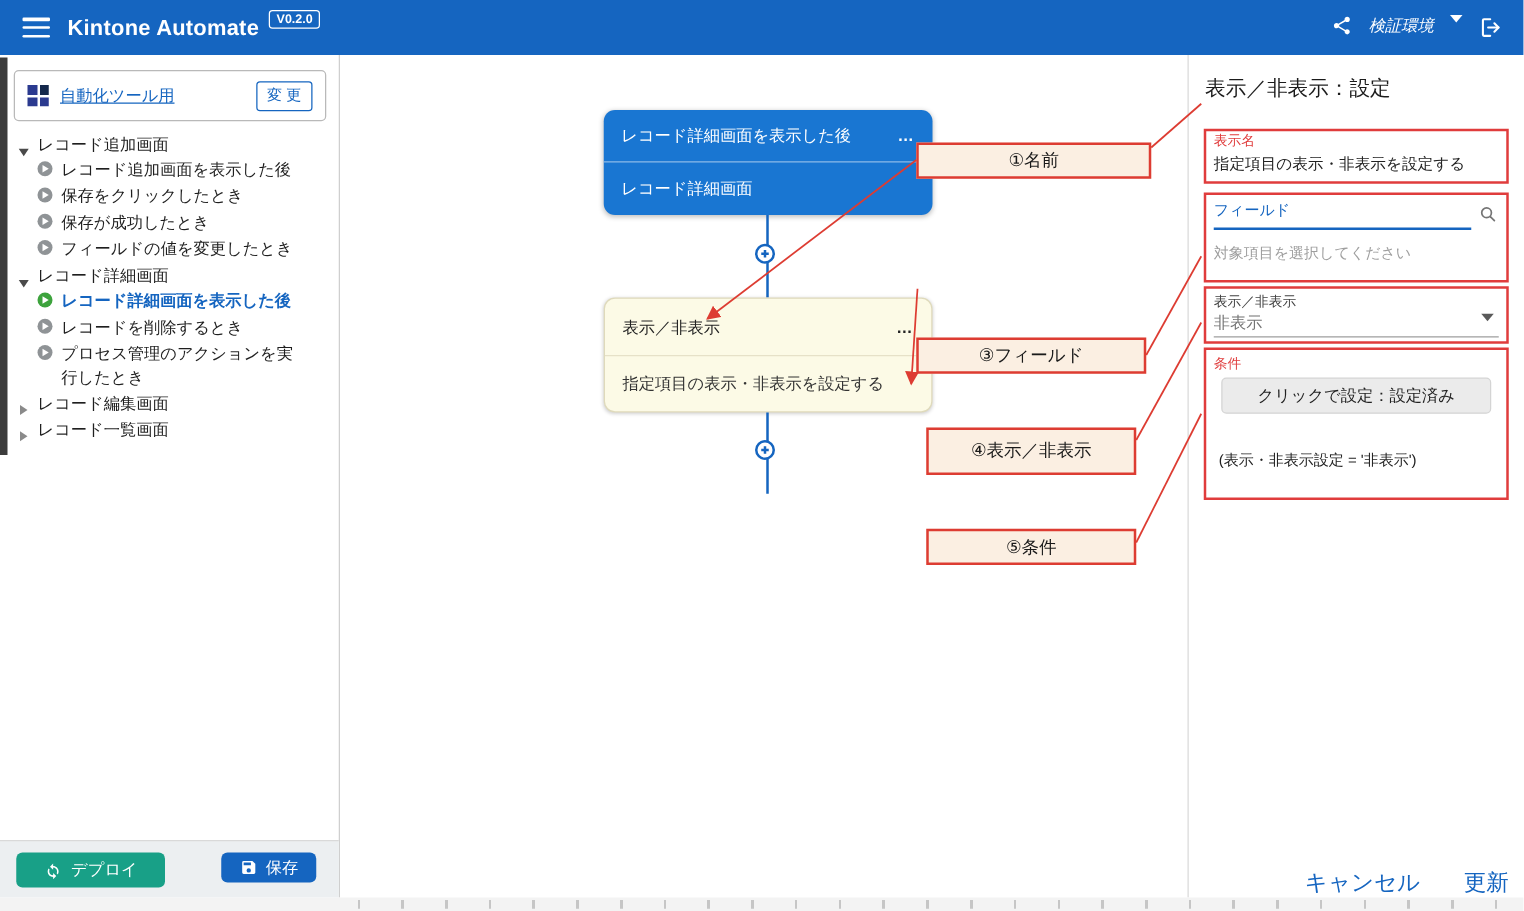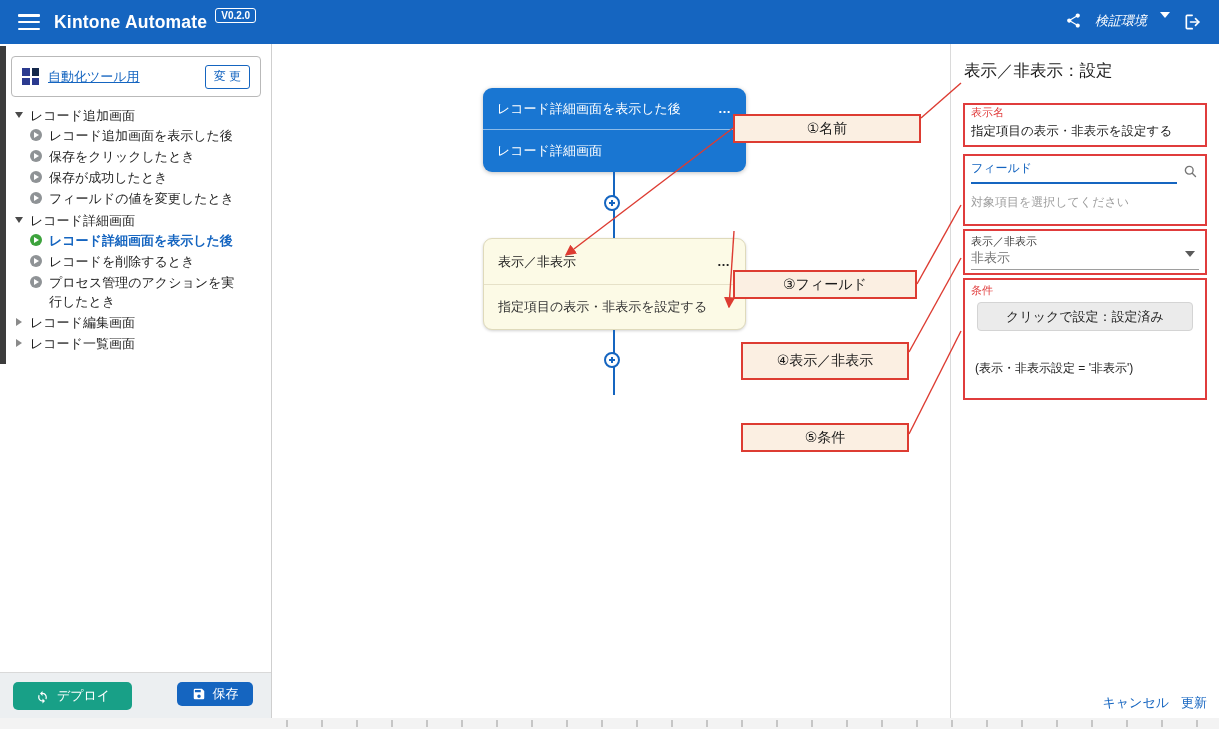--- a/index.html
+++ b/index.html
@@ -22,21 +22,21 @@
   .sidebar { position:absolute; left:0; top:44px; width:272px; height:674px; background:#fff; border-right:1px solid #CFCFCF; z-index:10; }
   .side-scrollbar { position:absolute; left:0; top:2px; width:6px; height:318px; background:#3C3C3C; z-index:15; }
   .appbox { position:absolute; left:11px; top:12px; width:250px; height:41px; border:1px solid #B9B9B9; border-radius:4px; display:flex; align-items:center; padding:0 10px; background:#fff; }
   .appicon { width:17px; height:17px; display:grid; grid-template-columns:1fr 1fr; grid-template-rows:1fr 1fr; gap:2px; margin-right:9px; flex:none; }
   .appicon span { background:#2B3A8F; }
   .appicon span:nth-child(2){ background:#14284B; }
   .applink { color:#1565C0; font-size:13px; text-decoration:underline; cursor:pointer; flex:1; white-space:nowrap; overflow:hidden; }
   .changebtn { border:1px solid #1565C0; color:#1565C0; background:#fff; border-radius:3px; font-size:12px; height:24px; padding:0 8px; cursor:pointer; white-space:nowrap; font-family:inherit; }
 
   .tree { position:absolute; left:12px; top:60px; width:252px; font-size:13px; color:#1F1F1F; }
-  .tgroup, .titem { display:flex; align-items:center; min-height:21px; cursor:pointer; }
+  .tgroup, .titem { display:flex; align-items:flex-end; min-height:21px; cursor:pointer; }
   .titem { padding-left:18px; align-items:flex-start; }
   .titem .ev { margin-top:4px; }
   .tri-d { width:0; height:0; border-left:4.5px solid transparent; border-right:4.5px solid transparent; border-top:6px solid #4A4A4A; margin:0 7px 0 3px; flex:none; }
   .tri-r { width:0; height:0; border-top:4.5px solid transparent; border-bottom:4.5px solid transparent; border-left:6px solid #8A8A8A; margin:0 8px 0 4px; flex:none; }
   .ev { width:12px; height:12px; border-radius:50%; background:#8F9396; display:inline-flex; align-items:center; justify-content:center; margin-right:7px; flex:none; }
   .ev::after { content:""; border-left:5px solid #fff; border-top:3px solid transparent; border-bottom:3px solid transparent; margin-left:1px; }
   .ev.green { background:#3DA33D; }
   .tlabel { max-width:194px; line-height:19px; padding-top:1px; }
   .titem.sel .tlabel { color:#1565C0; font-weight:700; }
 
@@ -87,21 +87,21 @@
   .helper { position:absolute; left:6px; top:38px; font-size:12px; color:#9E9E9E; }
   .pbox-c { top:185px; height:46px; }
   .pbox-c .plab { position:absolute; left:6px; top:3px; font-size:11px; color:#424242; }
   .pbox-c .pval { position:absolute; left:6px; top:18px; font-size:13px; color:#737373; }
   .sel-underline { position:absolute; left:6px; right:6px; top:38px; border-bottom:1px solid #9E9E9E; }
   .caret-g { position:absolute; right:10px; top:20px; width:0; height:0; border-left:5px solid transparent; border-right:5px solid transparent; border-top:6px solid #5a5a5a; cursor:pointer; }
   .pbox-d { top:234px; height:122px; }
   .pbox-d .plab { position:absolute; left:6px; top:3px; font-size:11px; color:#E03C3C; }
   .cond-btn { position:absolute; left:12px; top:22px; width:216px; height:29px; background:#EBEBEB; border:1px solid #D4D4D4; border-radius:4px; font-size:13px; color:#222; cursor:pointer; font-family:inherit; }
   .cond-sum { position:absolute; left:10px; top:80px; font-size:12px; color:#222; }
-  .panel-links { position:absolute; right:12px; top:650px; display:flex; gap:12px; font-size:13px; }
+  .panel-links { position:absolute; right:12px; top:650px; display:flex; gap:35px; font-size:18px; }
   .panel-links span { color:#1565C0; cursor:pointer; }
 
   
   .overlay { position:absolute; left:0; top:0; width:1219px; height:729px; pointer-events:none; z-index:30; }
 
   
   .bottom-strip { position:absolute; left:0; top:718px; width:1219px; height:11px; background:#F3F3F3; z-index:25; }
   .ticks { position:absolute; left:286px; right:2px; top:2px; height:7px;
            background:repeating-linear-gradient(90deg,#C6C6C6 0 2px,transparent 2px 35px); }
 </style>

